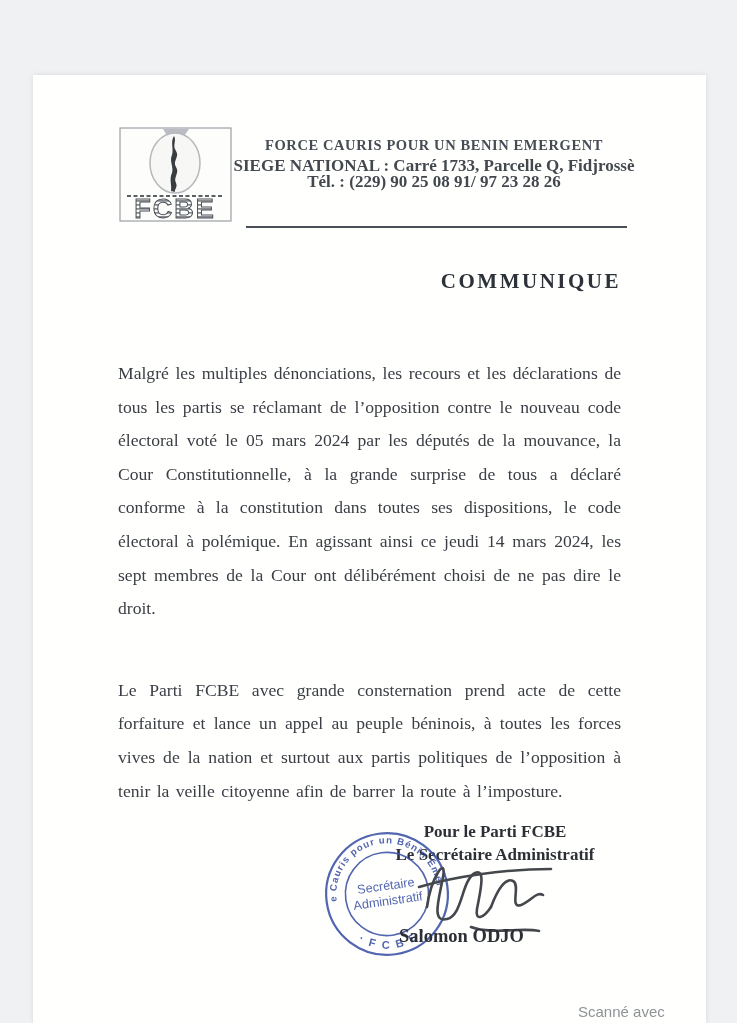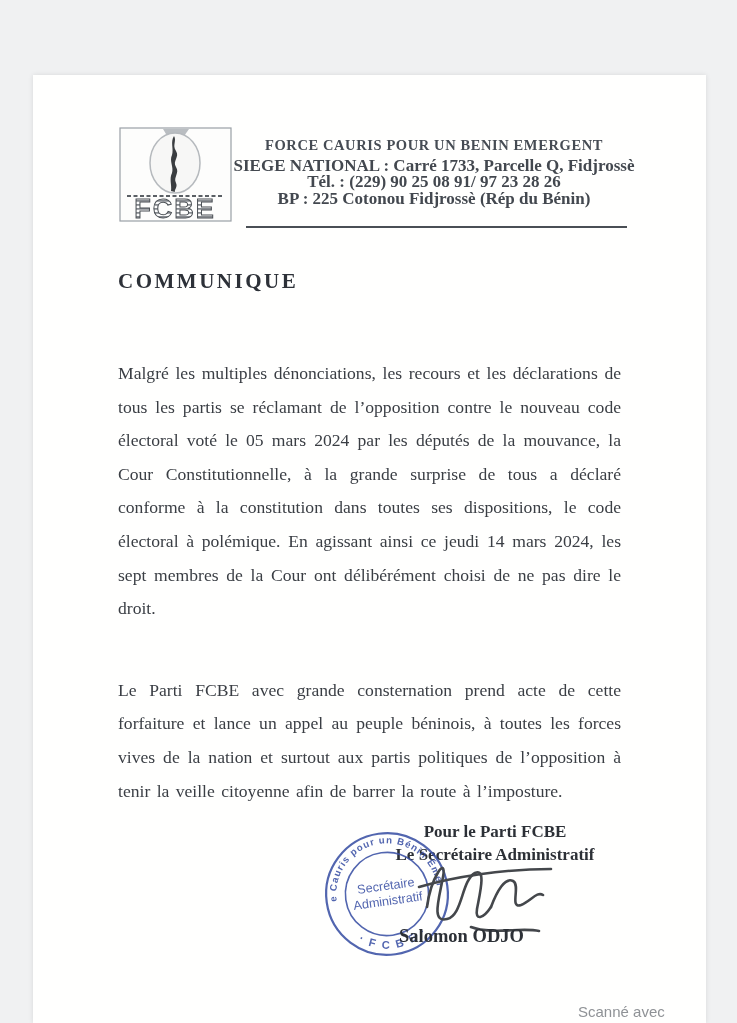--- a/index.html
+++ b/index.html
@@ -32,21 +32,21 @@
   }
   .header-line .url { text-decoration:underline; }
   .header-rule {
     position:absolute; left:213px; top:151px; width:381px; height:2px;
     background:#4a4f55;
     box-shadow:0 3px 0 -1px rgba(90,95,100,.55);
   }
   
   .doc-title {
     position:absolute; left:85px; top:194px; width:503px;
-    text-align:left; font-size:21px; font-weight:bold;
+    text-align:right; font-size:21px; font-weight:bold;
     letter-spacing:2.5px; color:#2d3138;
   }
   .doc-body {
     position:absolute; left:85px; top:234px; width:503px;
     font-size:17.6px; line-height:33.6px; color:#3a3e44;
     text-align:justify; word-spacing:2px;
   }
   .doc-body p { margin-bottom:19px;margin-top:48px; }
   .dateline {
     position:absolute; left:85px; top:708px; width:503px;
@@ -90,21 +90,20 @@
         <path d="M55,9 C58,14 53,18 57,24 C61,30 53,34 57,40 C61,46 54,50 57,56 C59,60 55,63 56,65 L52,64 C53,58 50,52 53,46 C55,40 50,34 53,28 C55,22 51,15 55,9 Z" fill="#3a3d40"></path>
         <line x1="8" y1="69" x2="105" y2="69" stroke="#5a5f64" stroke-width="2.2" stroke-dasharray="4 2.5"></line>
         <text x="56" y="91" text-anchor="middle" font-family="Liberation Sans, sans-serif" font-size="27" font-weight="bold" letter-spacing="2" fill="url(#hstripe)" stroke="#4a4f54" stroke-width="1">FCBE</text>
       </svg>
     </div>
 
     <div class="header-text">
       <div class="org-name">FORCE CAURIS POUR UN BENIN EMERGENT</div>
       <div class="header-line">SIEGE NATIONAL : Carré 1733, Parcelle Q, Fidjrossè</div>
       <div class="header-line">Tél. : (229) 90 25 08 91/ 97 23 28 26</div>
-      <div class="header-line">BP : 225 Cotonou Fidjrossè (Rép du Bénin)</div>
     </div>
     <div class="header-rule"></div>
 
     <div class="doc-title">COMMUNIQUE</div>
 
     <div class="doc-body">
       <p>Malgré les multiples dénonciations, les recours et les déclarations de tous les partis se réclamant de l’opposition contre le nouveau code électoral voté le 05 mars 2024 par les députés de la mouvance, la Cour Constitutionnelle, à la grande surprise de tous a déclaré conforme à la constitution dans toutes ses dispositions, le code électoral à polémique. En agissant ainsi ce jeudi 14 mars 2024, les sept membres de la Cour ont délibérément choisi de ne pas dire le droit.</p>
       <p>Le Parti FCBE avec grande consternation prend acte de cette forfaiture et lance un appel au peuple béninois, à toutes les forces vives de la nation et surtout aux partis politiques de l’opposition à tenir la veille citoyenne afin de barrer la route à l’imposture.</p>
     </div>
 

